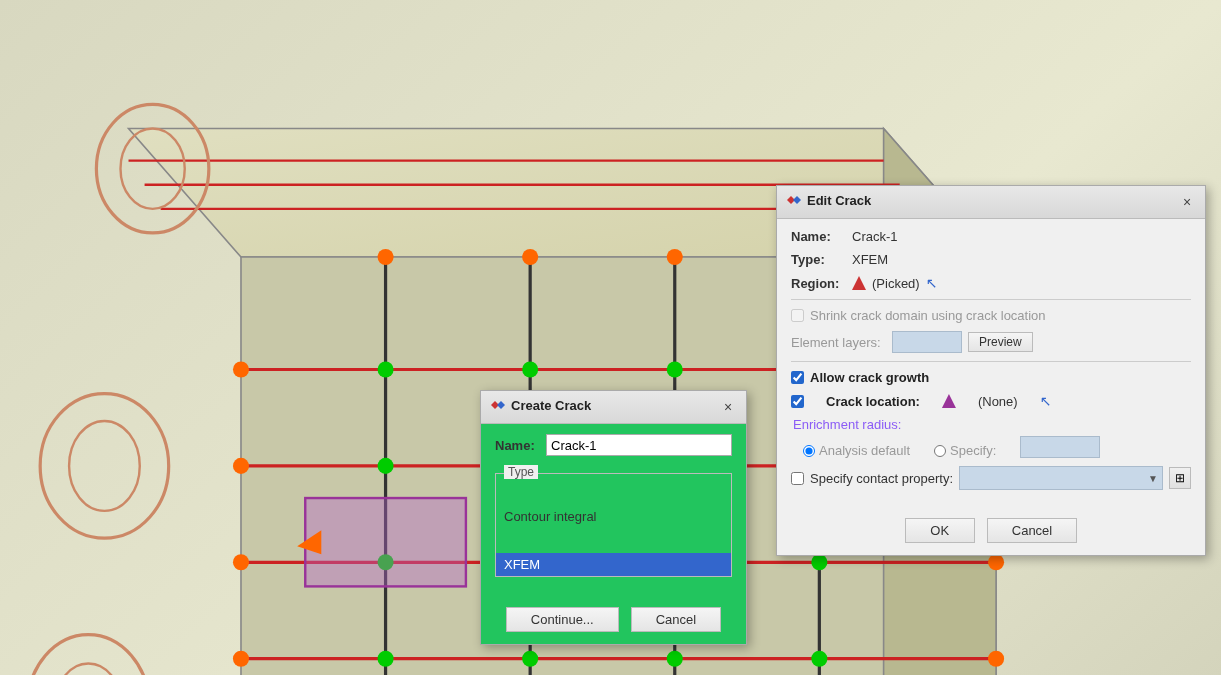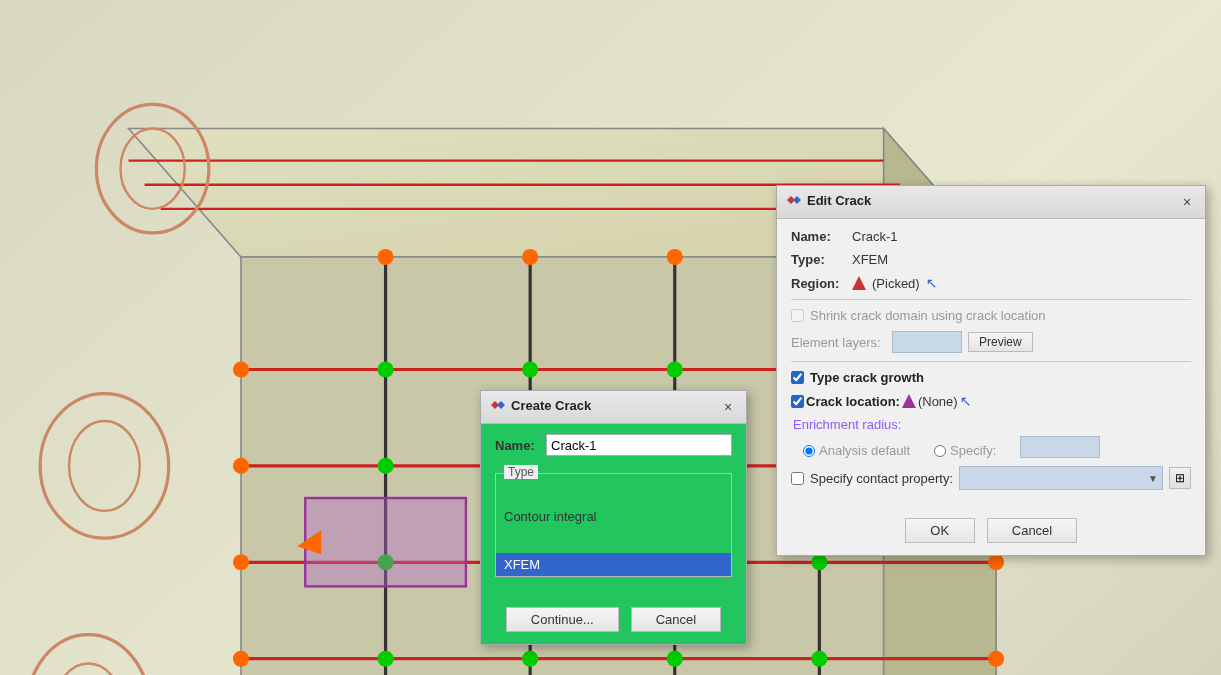--- a/index.html
+++ b/index.html
@@ -200,21 +200,21 @@
     }
 
     .allow-crack-label {
       font-weight: 600;
       color: #222;
     }
 
     .crack-location-row {
       display: flex;
       align-items: center;
-      gap: 2px;
+      gap: 22px;
       margin-bottom: 8px;
     }
 
     .crack-location-checkbox {
       width: 13px;
       height: 13px;
       accent-color: #2266cc;
       cursor: pointer;
     }
 
@@ -542,21 +542,21 @@
       <div class="element-layers-row">
         <span class="element-layers-label">Element layers:</span>
         <div class="layers-input"></div>
         <button class="preview-btn">Preview</button>
       </div>
 
       <hr class="separator">
 
       <div class="allow-crack-row">
         <input type="checkbox" class="allow-crack-checkbox" checked="" style="">
-        <span class="allow-crack-label">Type crack growth</span>
+        <span class="allow-crack-label">Allow crack growth</span>
       </div>
 
       <div class="crack-location-row">
         <input type="checkbox" class="crack-location-checkbox" checked="" style="">
         <span class="crack-loc-label">Crack location:</span>
         <span class="purple-icon"></span>
         <span class="form-value">(None)</span>
         <span class="cursor-icon">↖</span>
       </div>
 

